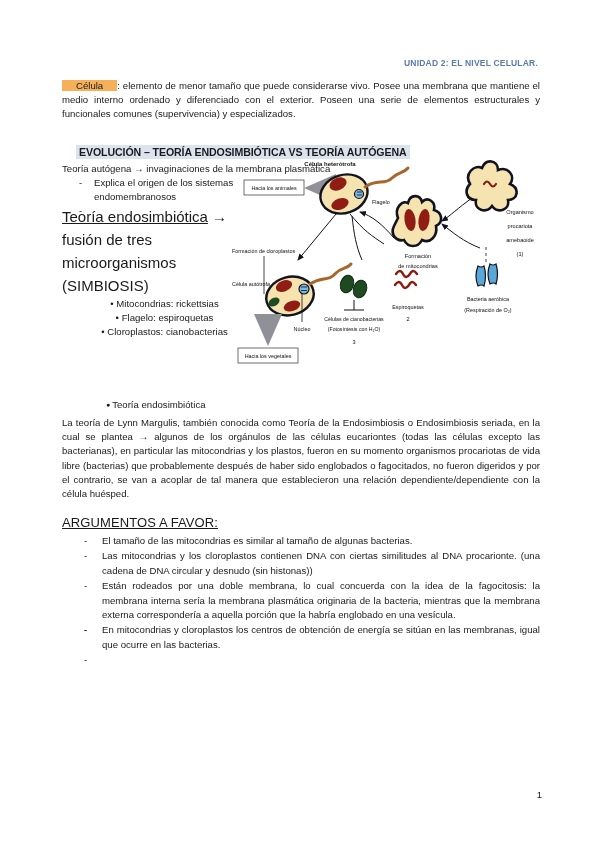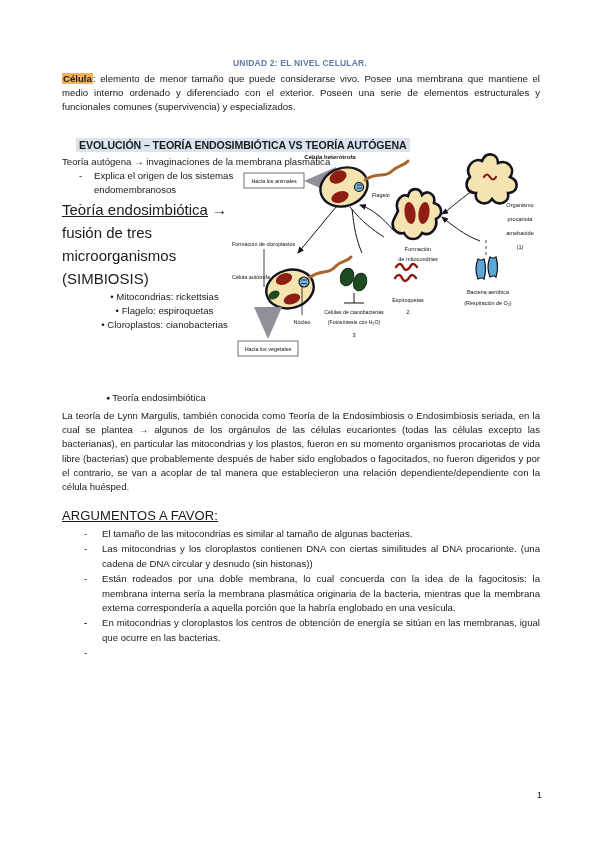--- a/index.html
+++ b/index.html
@@ -17,38 +17,38 @@
     font-family: "Liberation Sans", sans-serif;
     color: #1a1a1a;
   }
   .content {
     position: absolute;
     left: 62px;
     top: 58px;
     width: 478px;
   }
   .unit-header {
-    text-align: center;
+    text-align: right;
     color: #5b7ca8;
     font-size: 8.5px;
     letter-spacing: 0.2px;
     font-weight: 600;
     padding-right: 2px;
-    margin-bottom: 4px;
+    margin-bottom: 11px;
   }
   .para {
     font-size: 9.6px;
     line-height: 14.2px;
     text-align: justify;
     margin: 0 0 6px 0;
   }
   .hl-orange {
     background: #f7b05a;
-    font-weight: bold;
-    padding: 0 1px;
+    font-weight: normal;
+    padding: 0 14px;
   }
   .section-title-wrap {
     margin-top: 20px;
     margin-bottom: 2px;
   }
   .section-title {
     display: inline-block;
     background: #dbe4ee;
     font-size: 10.6px;
     font-weight: bold;

